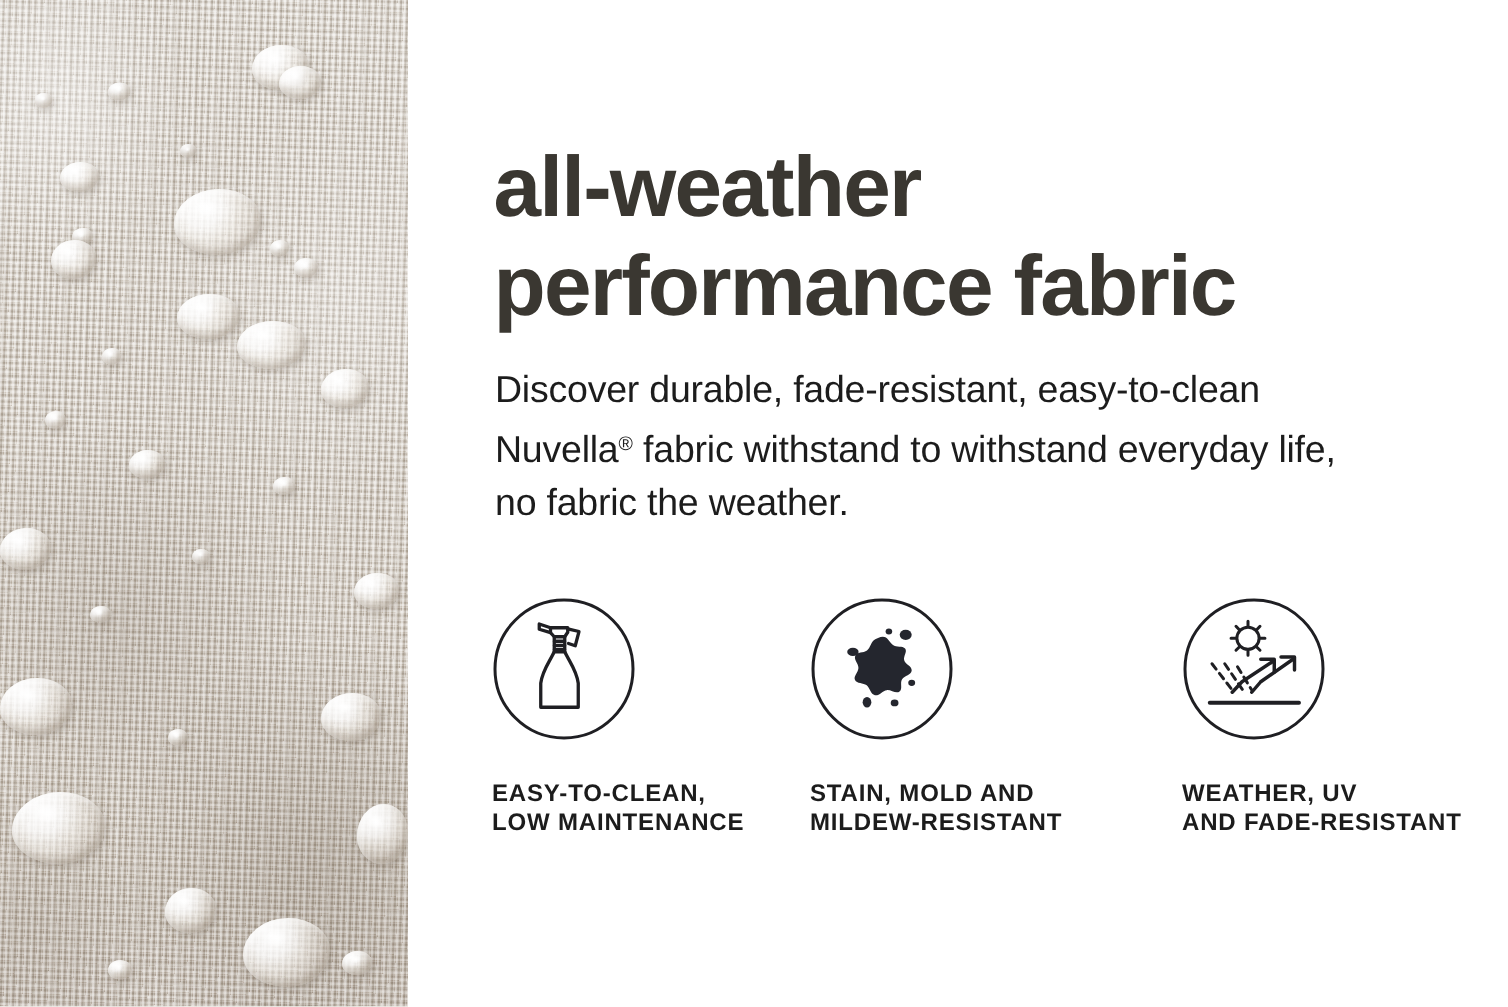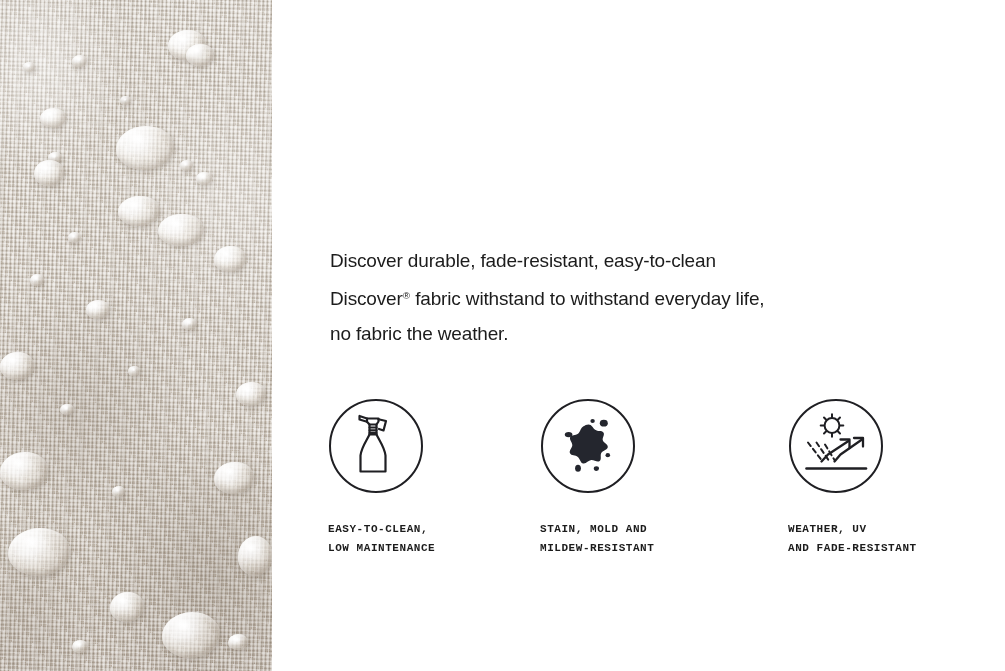--- a/index.html
+++ b/index.html
@@ -151,21 +151,21 @@
   }
 
   .body-copy {
     position: absolute;
     left: 58px;
     top: 243px;
     width: 640px;
     margin: 0;
     font-family: "Liberation Sans", sans-serif;
     font-weight: normal;
-    font-size: 19px;
+    font-size: 25px;
     line-height: 35px;
     letter-spacing: -0.15px;
     color: #1c1c1c;
   }
   .body-copy sup {
     font-size: 0.52em;
     vertical-align: 0.62em;
     letter-spacing: 0;
   }
 
@@ -187,23 +187,23 @@
   .feature.f2 { left: 460px; }
 
   .feature-icon {
     width: 96px;
     height: 96px;
     display: block;
   }
   .feature-caption {
     margin: 0;
     padding-top: 26px;
-    font-family: Liberation Mono, monospace;
+    font-family: Liberation Sans, sans-serif;
     font-weight: bold;
-    font-size: 11px;
+    font-size: 16px;
     line-height: 19px;
     letter-spacing: 0.55px;
     color: #1c1c1c;
     text-transform: uppercase;
     white-space: pre-line;
   }
 </style>
 </head>
 <body>
 
@@ -243,22 +243,24 @@
     <div class="bead" style="left:8px; top:528px; width:62px; height:48px;"></div>
     <div class="bead" style="left:238px; top:536px; width:34px; height:40px;"></div>
     <div class="bead" style="left:110px; top:592px; width:34px; height:30px;"></div>
     <div class="bead" style="left:162px; top:612px; width:58px; height:46px;"></div>
     <div class="bead small" style="left:72px; top:640px; width:16px; height:13px;"></div>
     <div class="bead small" style="left:228px; top:634px; width:20px; height:16px;"></div>
   </div>
 
   <div class="content-panel">
 
-
-    <p class="body-copy"><span>Discover durable, fade-resistant, easy-to-clean</span><br><span>Discover</span><sup>®</sup><span> fabric withstand to withstand everyday life,</span><br><span>no fabric the weather.</span></p>
+    <h1 class="headline">all-weather
+performance fabric</h1>
+
+    <p class="body-copy"><span>Discover durable, fade-resistant, easy-to-clean</span><br><span>Nuvella</span><sup>®</sup><span> fabric withstand to withstand everyday life,</span><br><span>no fabric the weather.</span></p>
 
     <div class="features">
 
       <div class="feature f0">
         <svg class="feature-icon" viewBox="0 0 96 96">
           <circle cx="48" cy="48" r="46" fill="none" stroke="#1f1f23" stroke-width="2"></circle>
           <g fill="none" stroke="#1f1f23" stroke-width="2.2" stroke-linejoin="round" stroke-linecap="round">
 
             <path d="M41.5 36.5 C38.5 43 33.5 49 32.5 57.5 L32.5 73.5 L57.5 73.5 L57.5 57.5 C56.5 49 51.5 43 48.5 36.5 Z"></path>
 

